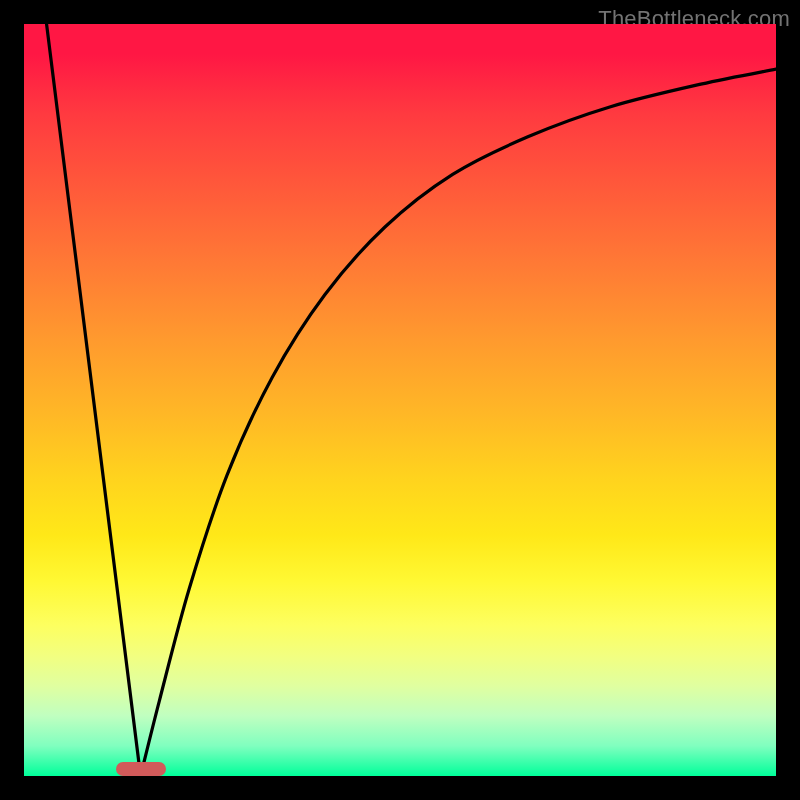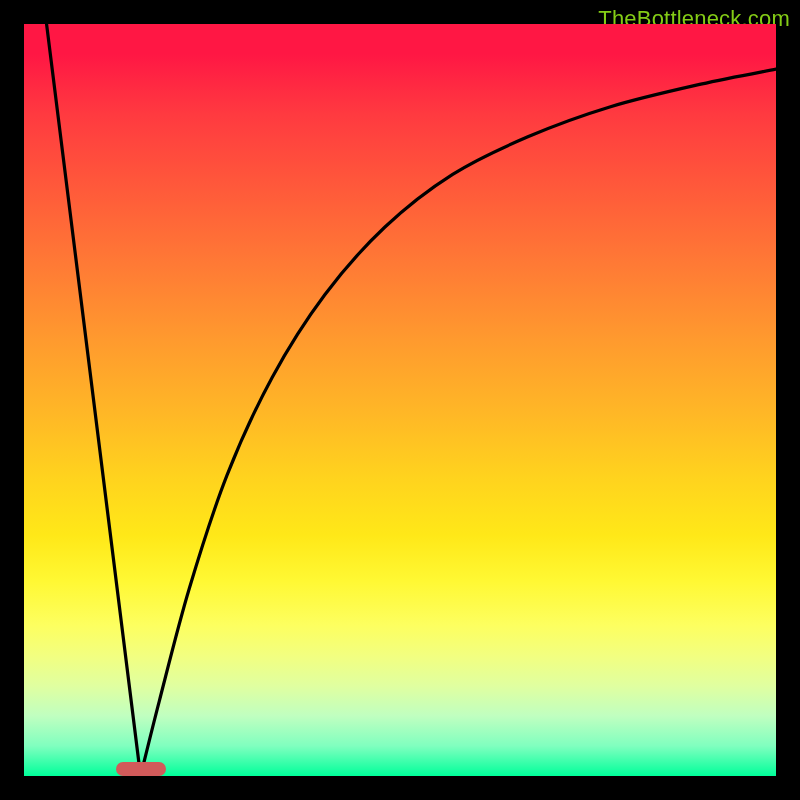--- a/index.html
+++ b/index.html
@@ -48,21 +48,21 @@
       inset: 0;
       width: 100%;
       height: 100%;
     }
     .watermark {
       position: absolute;
       top: 6px;
       right: 10px;
       font-family: Arial, Helvetica, sans-serif;
       font-size: 22px;
-      color: #84cc16;
+      color: #737373;
       letter-spacing: 0.2px;
     }
     .min-marker {
       position: absolute;
       width: 50px;
       height: 14px;
       border-radius: 7px;
       background: #d15a5a;
       bottom: 0px;
       transform: translateX(-50%);

